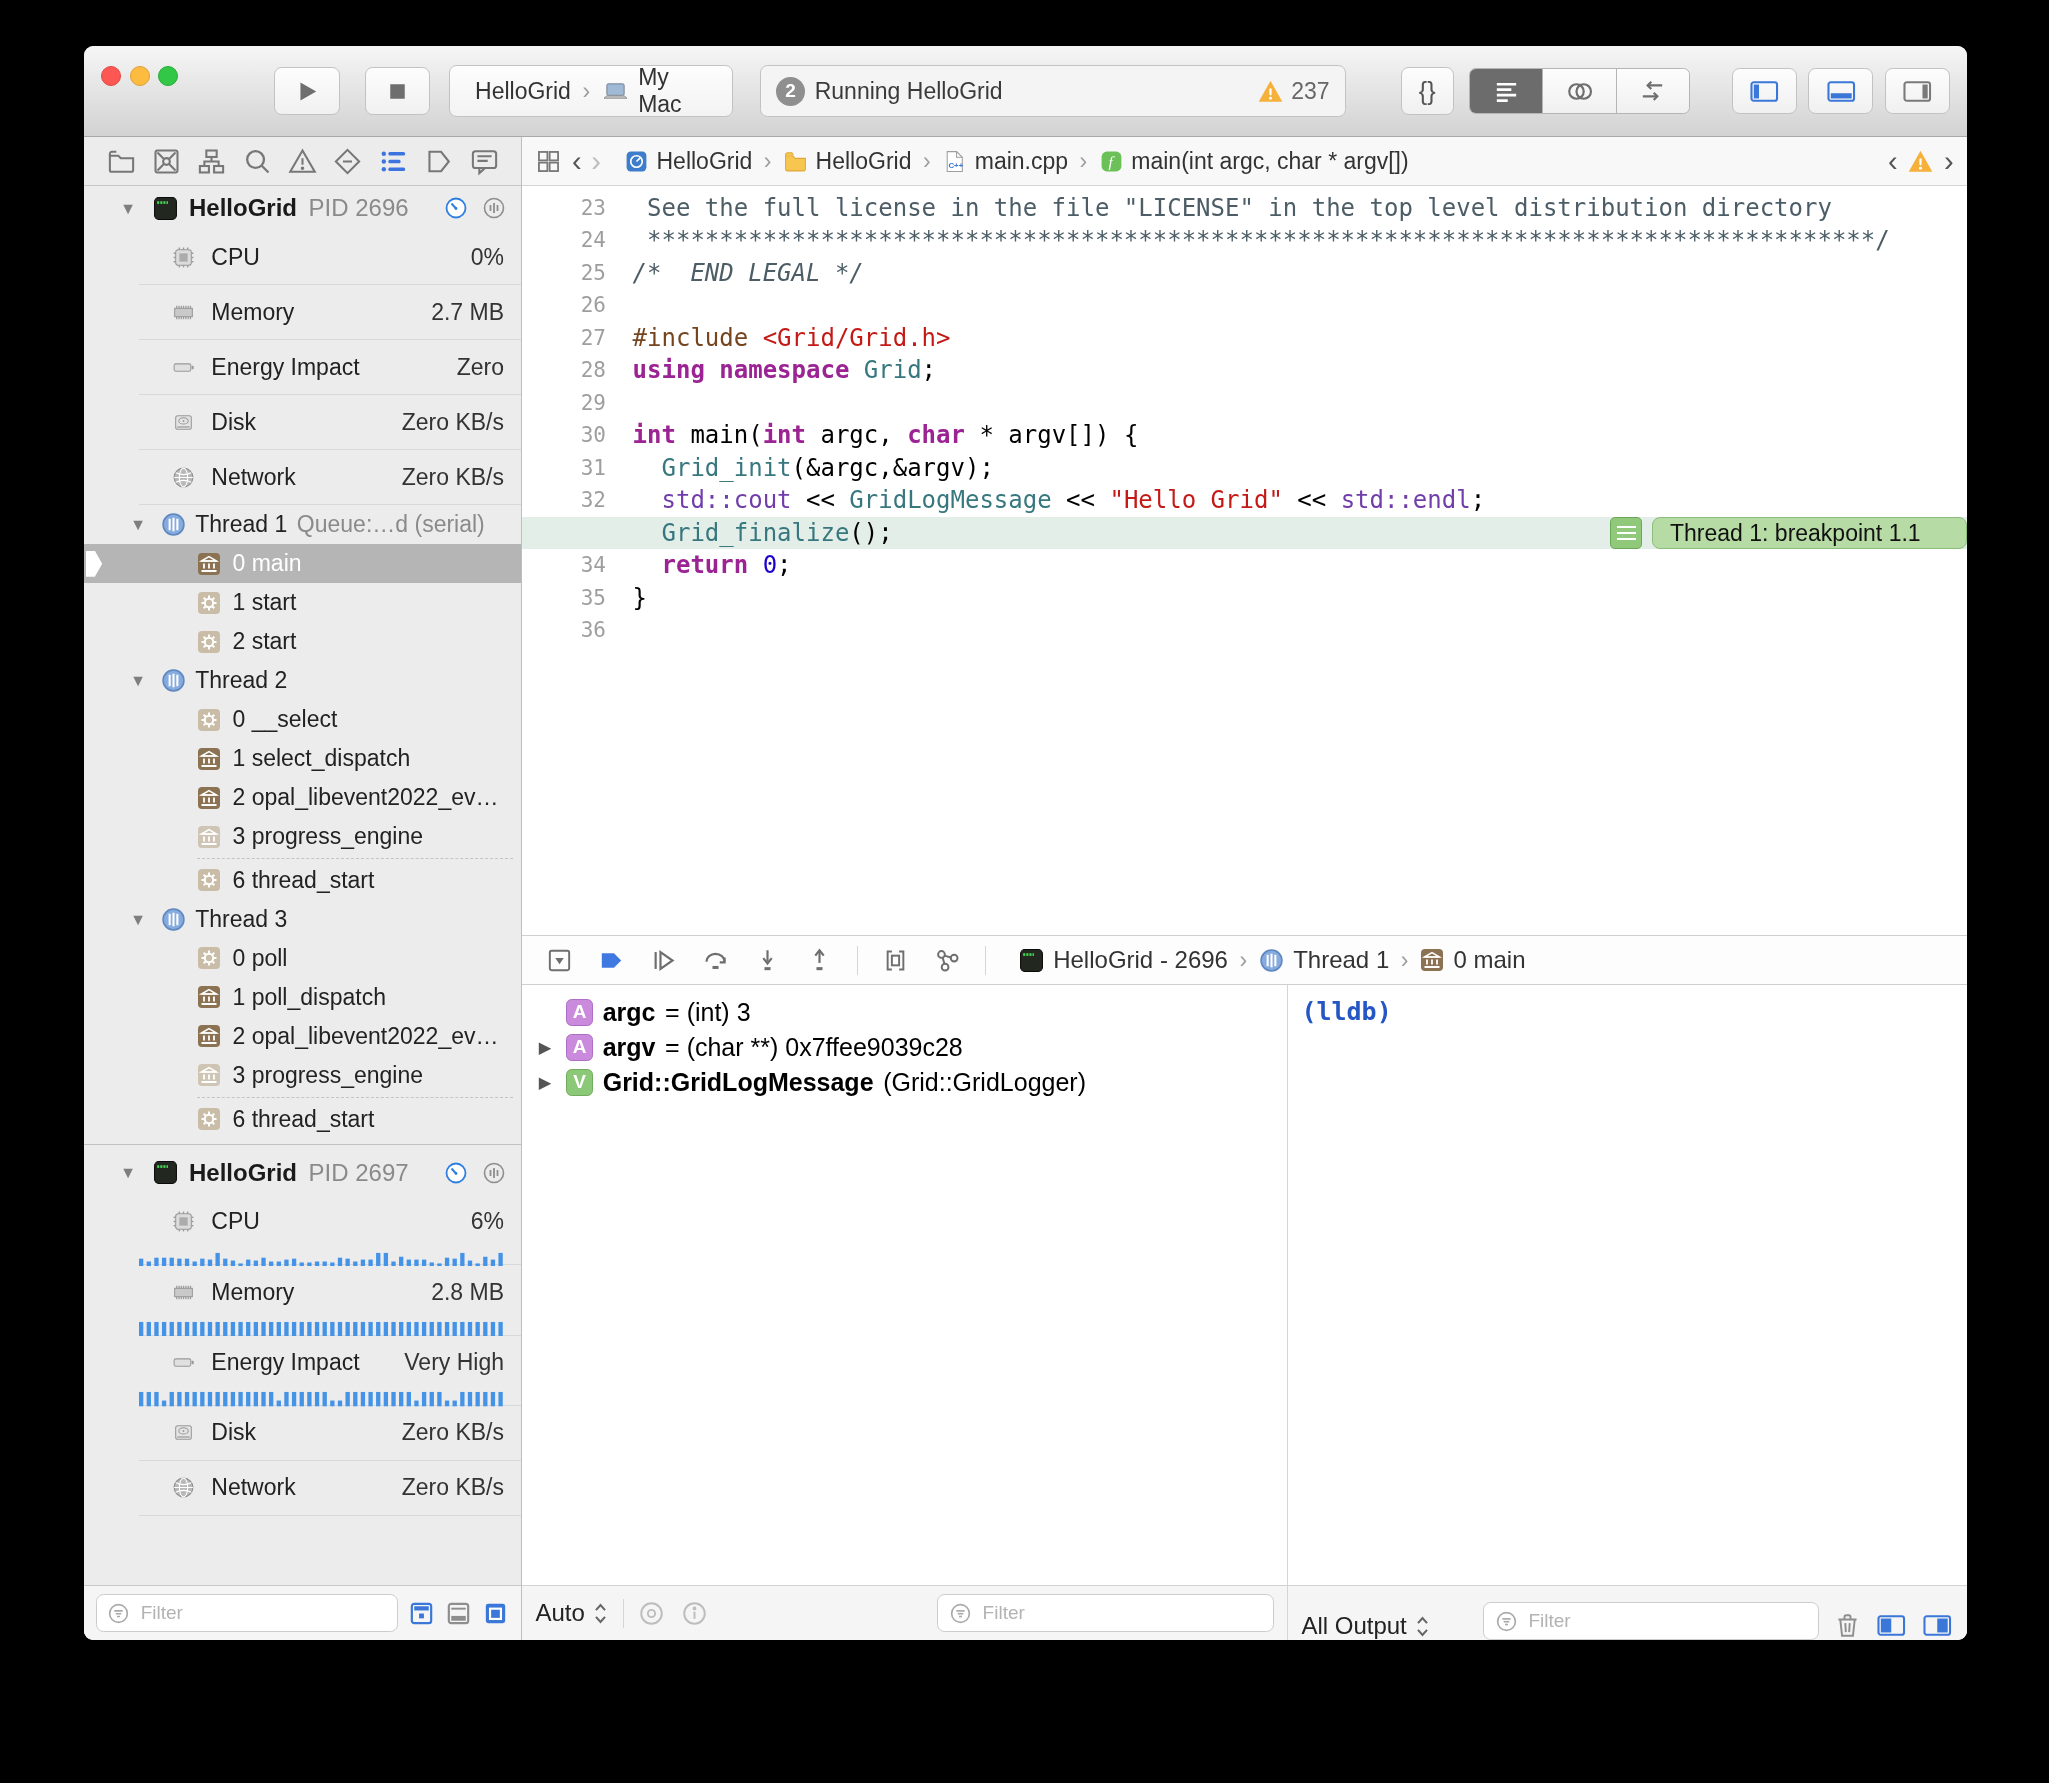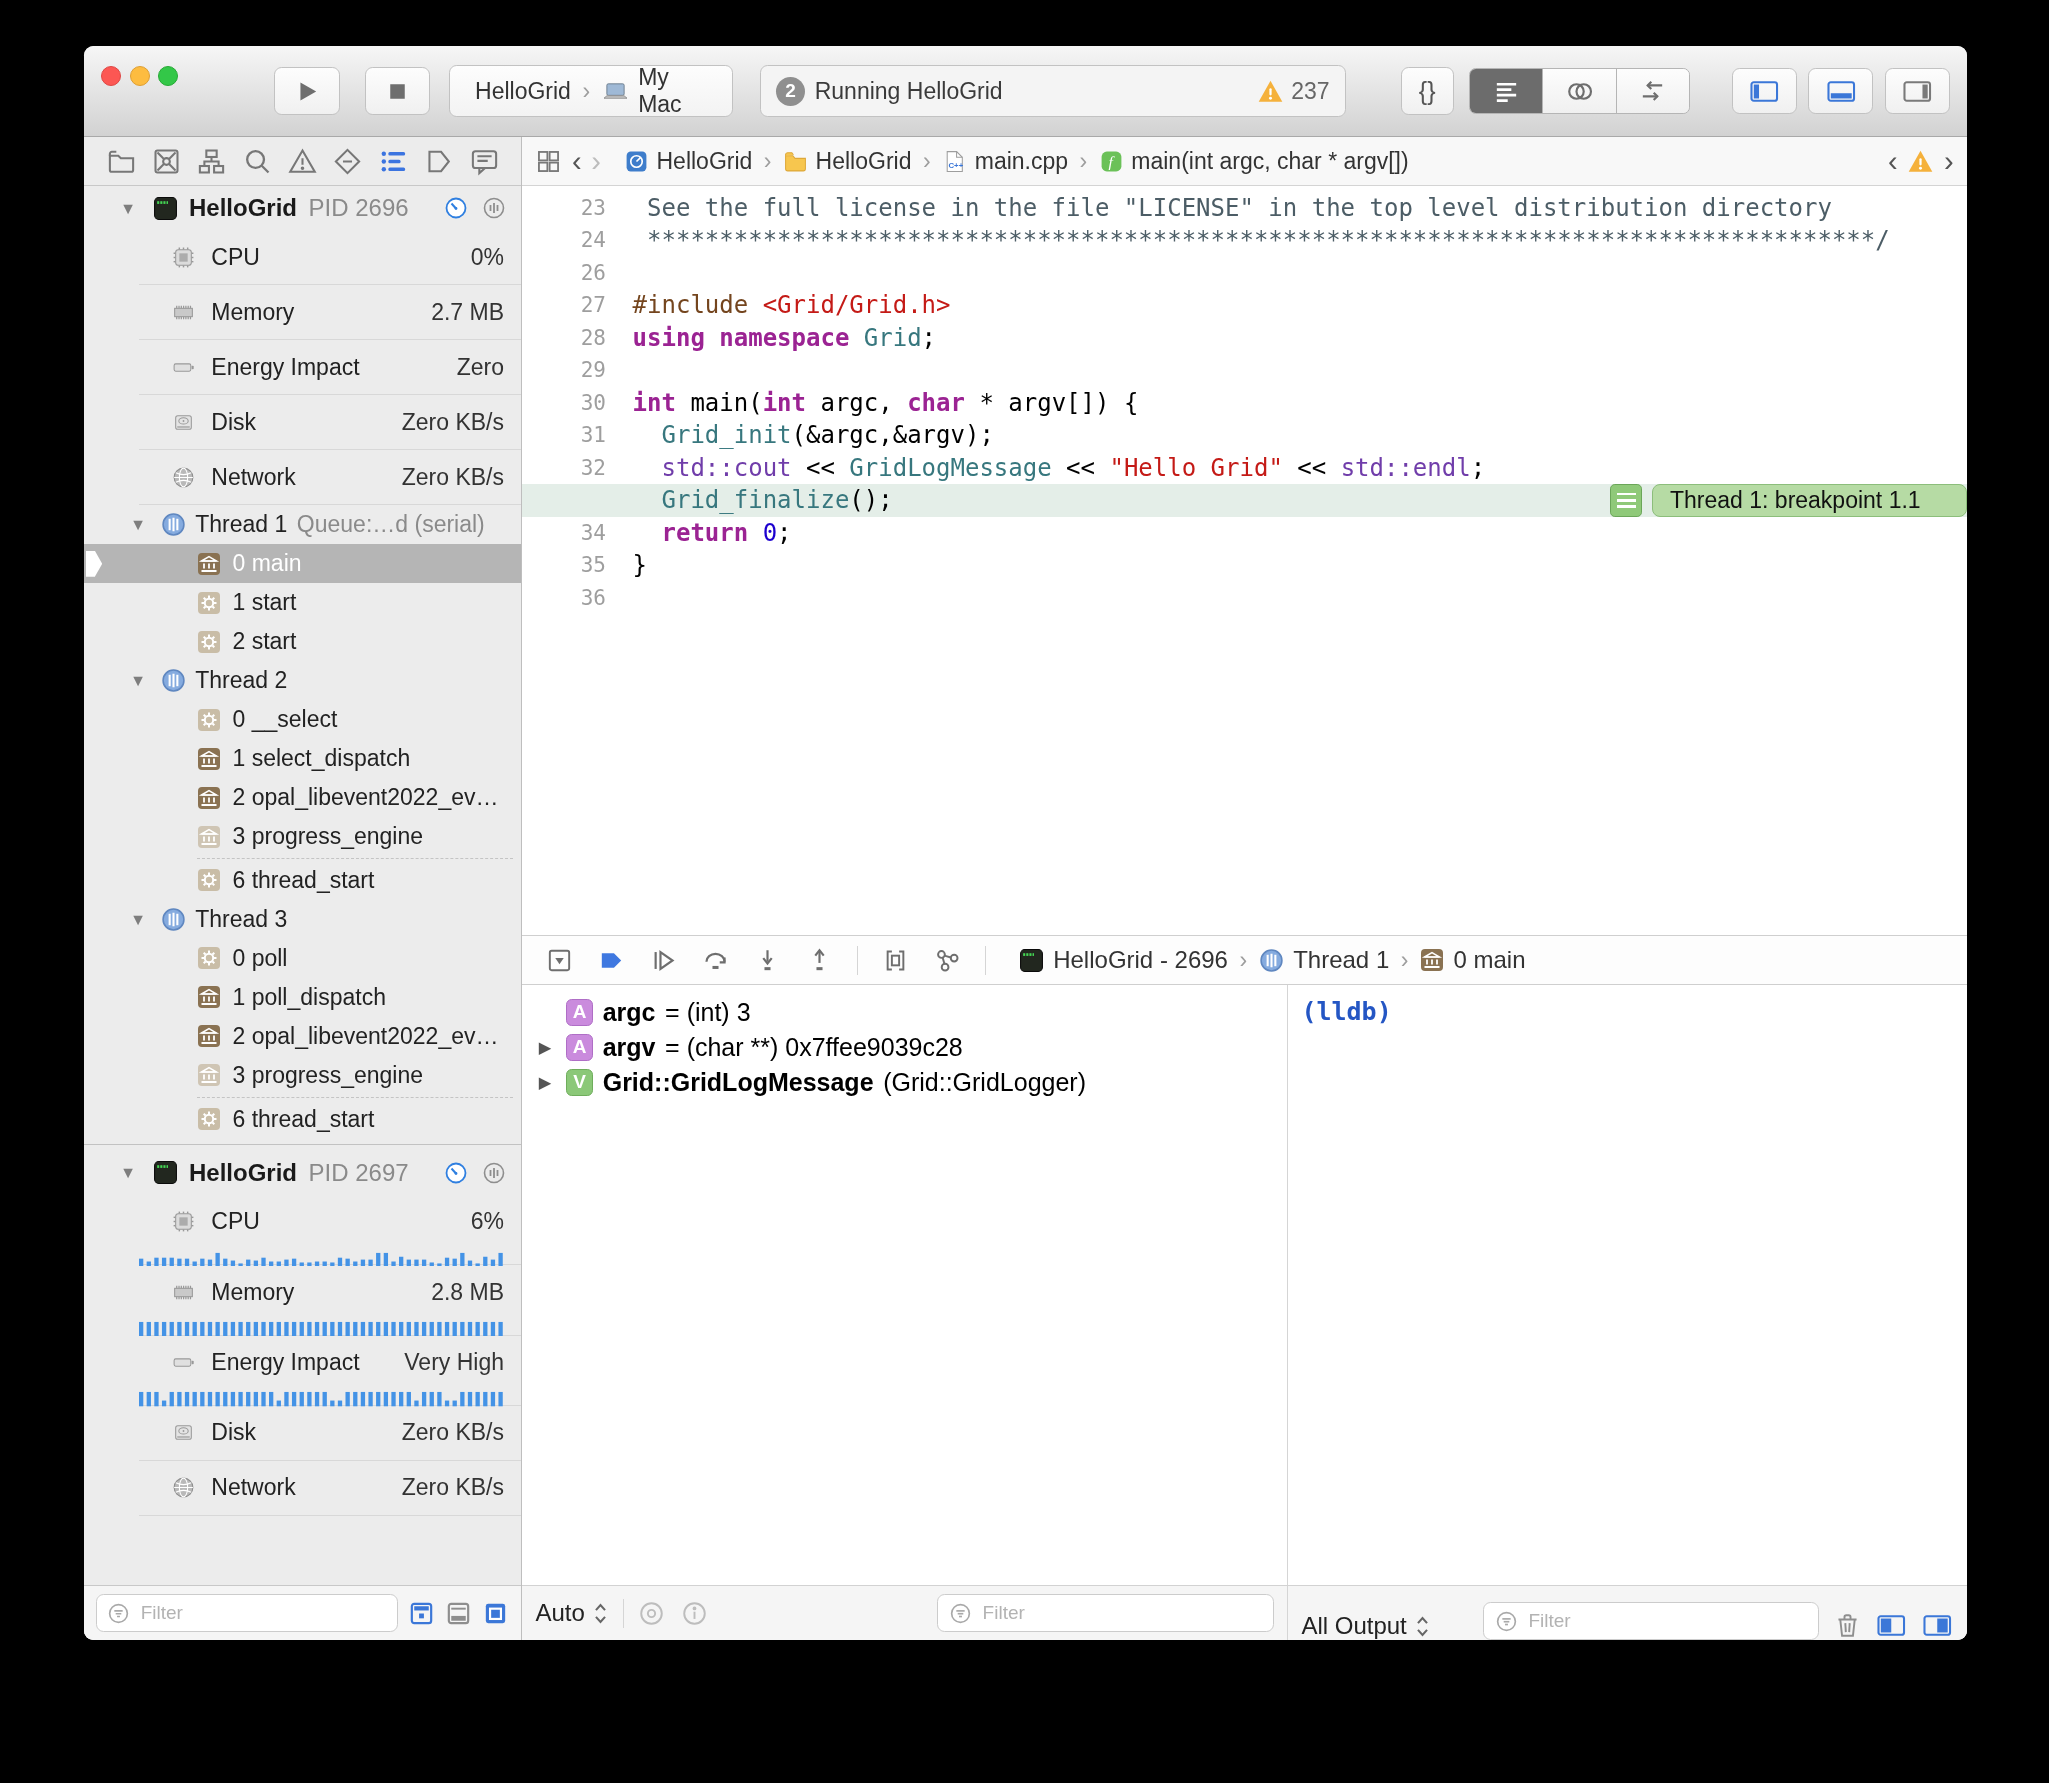--- a/index.html
+++ b/index.html
@@ -1086,20 +1086,21 @@
                   <circle cx="12" cy="18" r="1.3" fill="#FFF"></circle>
                 </svg>
             </span>
             <span class="chev-txt" style="color:#555;">›</span>
           </span>
         </div>
 
         <div class="code-area" id="code">
             <div class="code-row"><div class="gutter-cell">23</div><div class="code-cell"><span class="c-comment"> See the full license in the file "LICENSE" in the top level distribution directory</span></div></div>
             <div class="code-row"><div class="gutter-cell">24</div><div class="code-cell"><span class="c-comment"> *************************************************************************************/</span></div></div>
+            <div class="code-row"><div class="gutter-cell">25</div><div class="code-cell"><span class="c-comment-italic">/*  END LEGAL */</span></div></div>
             <div class="code-row"><div class="gutter-cell">26</div><div class="code-cell"></div></div>
             <div class="code-row"><div class="gutter-cell">27</div><div class="code-cell"><span class="c-prep">#include </span><span class="c-string">&lt;Grid/Grid.h&gt;</span></div></div>
             <div class="code-row"><div class="gutter-cell">28</div><div class="code-cell"><span class="c-kw">using namespace </span><span class="c-type">Grid</span><span class="c-plain">;</span></div></div>
             <div class="code-row"><div class="gutter-cell">29</div><div class="code-cell"></div></div>
             <div class="code-row"><div class="gutter-cell">30</div><div class="code-cell"><span class="c-kw">int </span><span class="c-plain">main(</span><span class="c-kw">int</span><span class="c-plain"> argc, </span><span class="c-kw">char</span><span class="c-plain"> * argv[]) {</span></div></div>
             <div class="code-row"><div class="gutter-cell">31</div><div class="code-cell"><span class="c-plain">  </span><span class="c-fn">Grid_init</span><span class="c-plain">(&amp;argc,&amp;argv);</span></div></div>
             <div class="code-row"><div class="gutter-cell">32</div><div class="code-cell"><span class="c-plain">  </span><span class="c-std">std::cout</span><span class="c-plain"> &lt;&lt; </span><span class="c-type">GridLogMessage</span><span class="c-plain"> &lt;&lt; </span><span class="c-string">"Hello Grid"</span><span class="c-plain"> &lt;&lt; </span><span class="c-std">std::endl</span><span class="c-plain">;</span></div></div>
             <div class="code-row hl"><div class="gutter-cell"><div class="bp-badge">33</div></div><div class="code-cell"><span class="c-plain">  </span><span class="c-fn">Grid_finalize</span><span class="c-plain">();</span></div><div class="bp-annot"><span class="tile"><i></i><i></i><i></i></span><span class="pill-g">Thread 1: breakpoint 1.1</span></div></div>
             <div class="code-row"><div class="gutter-cell">34</div><div class="code-cell"><span class="c-plain">  </span><span class="c-kw">return </span><span class="c-num">0</span><span class="c-plain">;</span></div></div>
             <div class="code-row"><div class="gutter-cell">35</div><div class="code-cell"><span class="c-plain">}</span></div></div>

